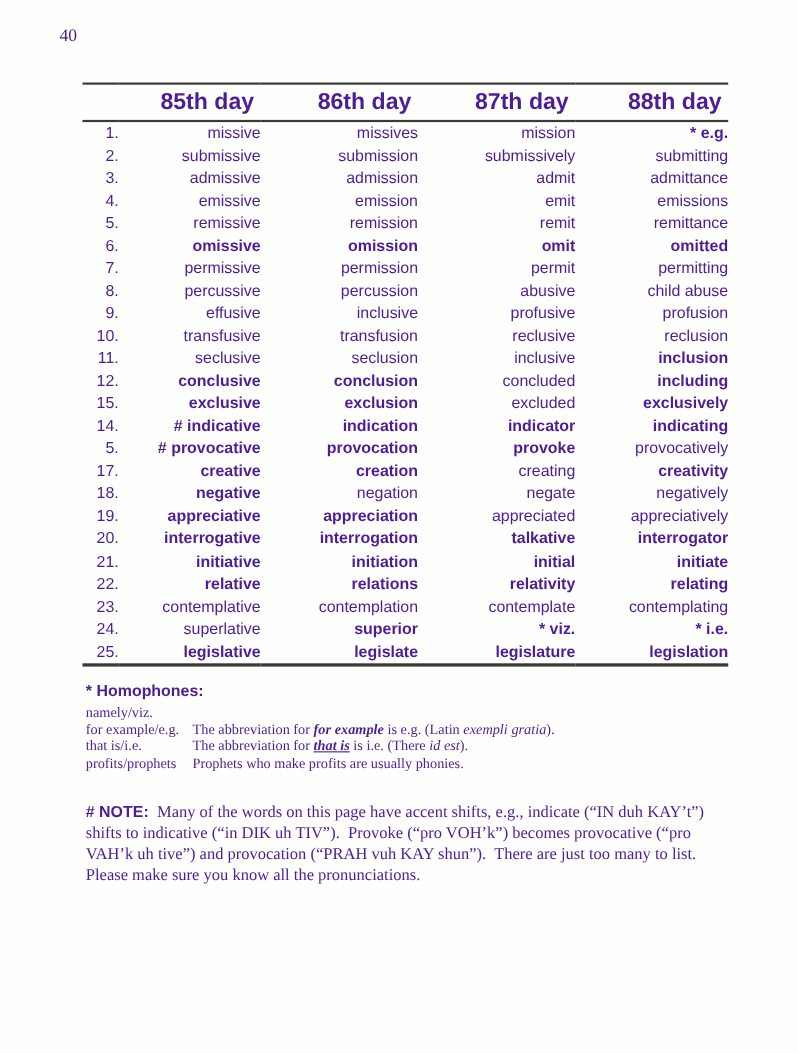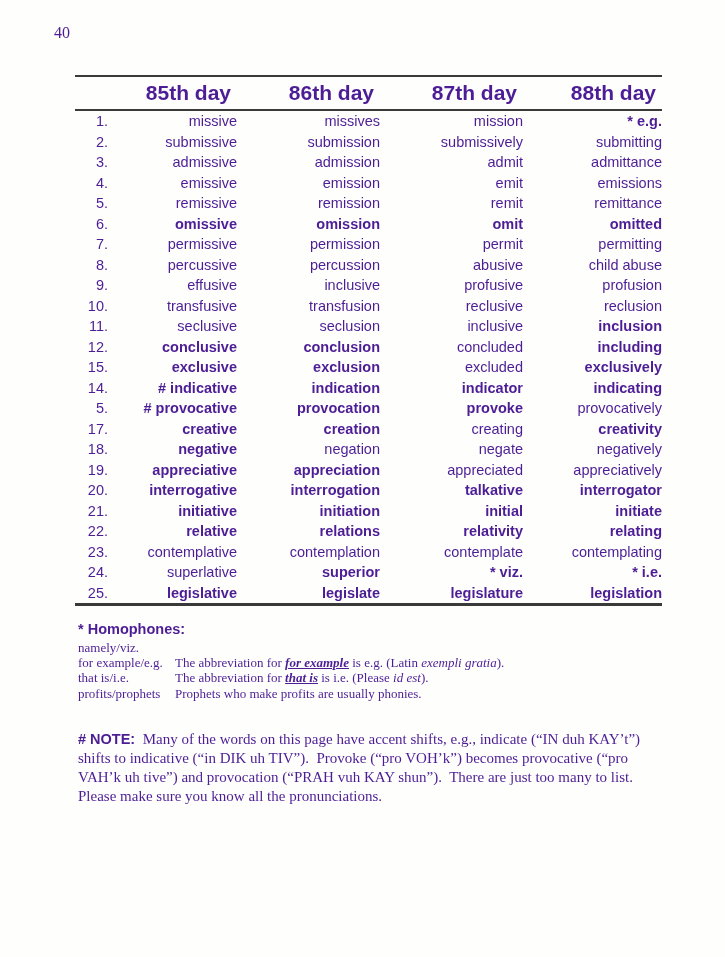--- a/index.html
+++ b/index.html
@@ -266,25 +266,25 @@
   </table>
 
   <div class="homophones">
     <div class="homophones-title">* Homophones:</div>
     <div id="homophone-entries">
         <div class="h-entry">
           <div class="h-term">namely/viz.</div>
         </div>
         <div class="h-entry">
           <div class="h-term">for example/e.g.</div>
-          <div class="h-def"><span>The abbreviation for </span><span style="font-weight: bold; font-style: italic; text-decoration: underline;">for example</span><span> is e.g. (Latin </span><span style="font-style: italic;">exempli gratia</span><span>).</span></div>
+          <div class="h-def"><span>The abbreviation for </span><span style="font-weight: bold; font-style: italic; ">for example</span><span> is e.g. (Latin </span><span style="font-style: italic;">exempli gratia</span><span>).</span></div>
         </div>
         <div class="h-entry">
           <div class="h-term">that is/i.e.</div>
-          <div class="h-def"><span>The abbreviation for </span><span style="font-weight: bold; font-style: italic; text-decoration: underline;">that is</span><span> is i.e. (Please </span><span style="font-style: italic;">id est</span><span>).</span></div>
+          <div class="h-def"><span>The abbreviation for </span><span style="font-weight: bold; font-style: italic; text-decoration: underline;">that is</span><span> is i.e. (There </span><span style="font-style: italic;">id est</span><span>).</span></div>
         </div>
         <div class="h-entry">
           <div class="h-term">profits/prophets</div>
           <div class="h-def"><span>Prophets who make profits are usually phonies.</span></div>
         </div>
       </div>
   </div>
 
   <div class="note">
     <p class="note-text"><span class="note-label"># NOTE:</span><span>  Many of the words on this page have accent shifts, e.g., indicate (“IN duh KAY’t”) shifts to indicative (“in DIK uh TIV”).  Provoke (“pro VOH’k”) becomes provocative (“pro VAH’k uh tive”) and provocation (“PRAH vuh KAY shun”).  There are just too many to list.  Please make sure you know all the pronunciations.</span></p>

